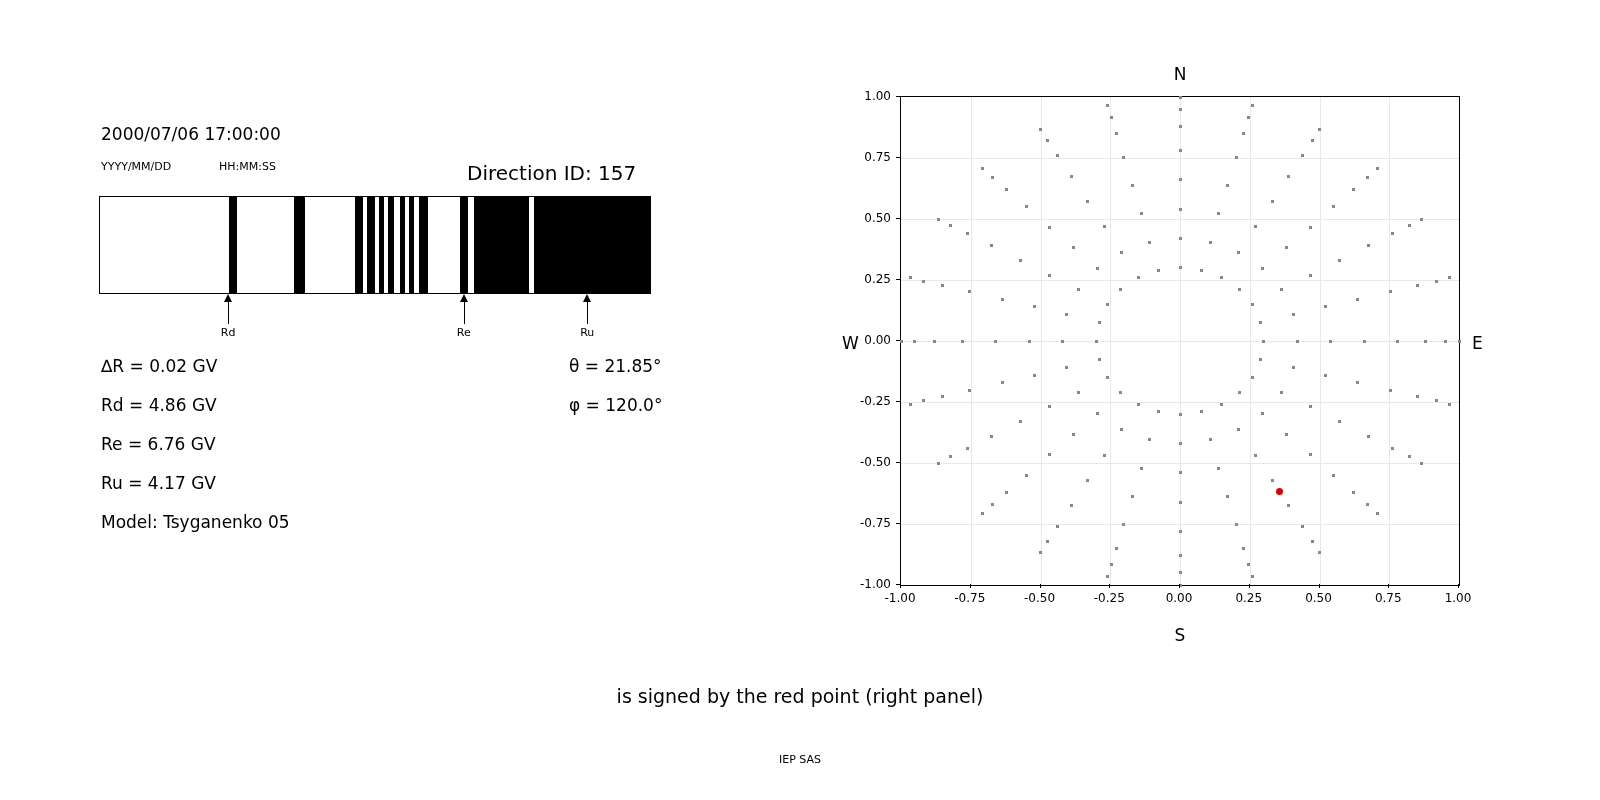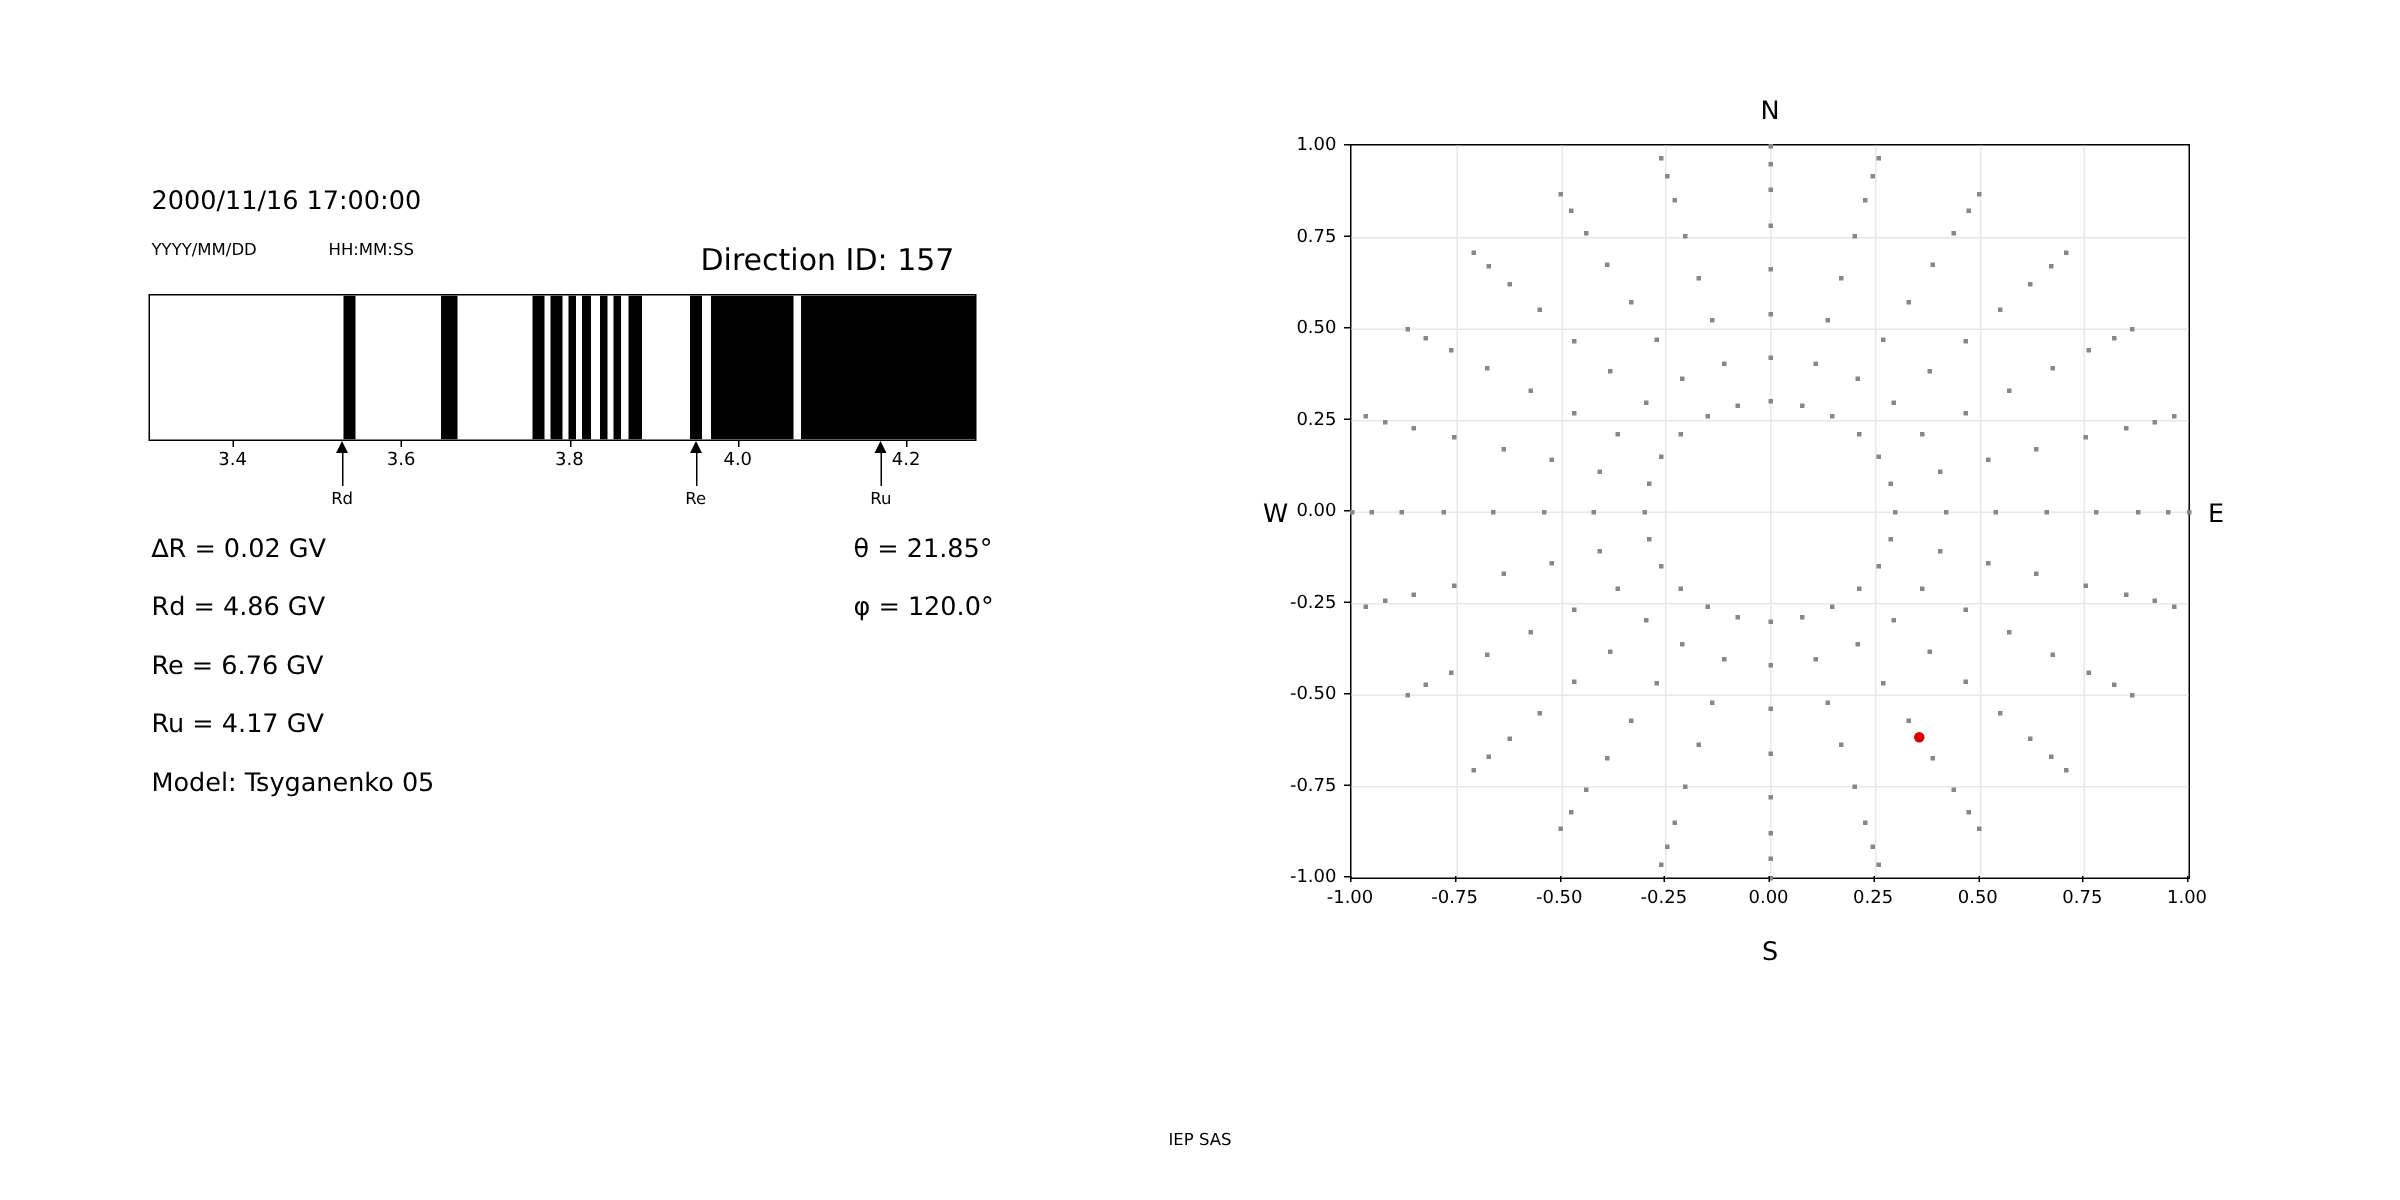--- a/index.html
+++ b/index.html
@@ -227,50 +227,38 @@
     width: 1600px;
     text-align: center;
     font-size: 11px;
   }
 </style>
 </head>
 <body>
 
 <div id="left-panel">
 
-  <div class="txt" id="datetime">2000/11/16 17:00:00</div>
+  <div class="txt" id="datetime">2000/07/06 17:00:00</div>
   <div class="txt" id="date-format-label">YYYY/MM/DD</div>
   <div class="txt" id="time-format-label">HH:MM:SS</div>
   <div class="txt" id="direction-id">Direction ID: 157</div>
 
   <div id="penumbra-plot">
       <div class="penumbra-bar" style="left: 128.52px; width: 8.97959px; background: rgb(0, 0, 0);"></div>
       <div class="penumbra-bar" style="left: 193.622px; width: 11.2245px; background: rgb(0, 0, 0);"></div>
       <div class="penumbra-bar" style="left: 255.357px; width: 7.29592px; background: rgb(0, 0, 0);"></div>
       <div class="penumbra-bar" style="left: 266.582px; width: 8.41837px; background: rgb(0, 0, 0);"></div>
       <div class="penumbra-bar" style="left: 278.929px; width: 5.05102px; background: rgb(0, 0, 0);"></div>
       <div class="penumbra-bar" style="left: 287.908px; width: 6.17347px; background: rgb(0, 0, 0);"></div>
       <div class="penumbra-bar" style="left: 299.694px; width: 5.05102px; background: rgb(0, 0, 0);"></div>
       <div class="penumbra-bar" style="left: 309.235px; width: 5.05102px; background: rgb(0, 0, 0);"></div>
       <div class="penumbra-bar" style="left: 319.337px; width: 8.41837px; background: rgb(0, 0, 0);"></div>
       <div class="penumbra-bar" style="left: 360.306px; width: 7.85714px; background: rgb(0, 0, 0);"></div>
       <div class="penumbra-bar" style="left: 373.776px; width: 55px; background: rgb(0, 0, 0);"></div>
       <div class="penumbra-bar" style="left: 434.388px; width: 115.612px; background: rgb(0, 0, 0);"></div>
-    </div>
-  <div id="penumbra-axis">
-      <div class="tick-mark" style="left: 56.1224px;"></div>
-      <div class="tick-label" style="left: 56.1224px;">3.4</div>
-      <div class="tick-mark" style="left: 168.367px;"></div>
-      <div class="tick-label" style="left: 168.367px;">3.6</div>
-      <div class="tick-mark" style="left: 280.612px;"></div>
-      <div class="tick-label" style="left: 280.612px;">3.8</div>
-      <div class="tick-mark" style="left: 392.857px;"></div>
-      <div class="tick-label" style="left: 392.857px;">4.0</div>
-      <div class="tick-mark" style="left: 505.102px;"></div>
-      <div class="tick-label" style="left: 505.102px;">4.2</div>
     </div>
 
   <div class="marker" id="marker-rd" style="left: 228.082px;">
     <div class="arrow">
       <div class="head"></div>
         <div class="shaft"></div>
     </div>
     <div class="mlabel">Rd</div>
   </div>
   <div class="marker" id="marker-re" style="left: 463.796px;">
@@ -544,14 +532,15 @@
     <div class="ax-label" style="left: 71px; top: 239px; transform: translate(-100%, -50%);">0.25</div>
     <div class="ax-tick" style="left: 76px; top: 178px; width: 4px; height: 1px;"></div>
     <div class="ax-label" style="left: 71px; top: 178px; transform: translate(-100%, -50%);">0.50</div>
     <div class="ax-tick" style="left: 76px; top: 117px; width: 4px; height: 1px;"></div>
     <div class="ax-label" style="left: 71px; top: 117px; transform: translate(-100%, -50%);">0.75</div>
     <div class="ax-tick" style="left: 76px; top: 56px; width: 4px; height: 1px;"></div>
     <div class="ax-label" style="left: 71px; top: 56px; transform: translate(-100%, -50%);">1.00</div>
   </div>
 
 <div id="caption">
+  <div>is signed by the red point (right panel)</div>
 </div>
 <div id="footer">IEP SAS</div>
 
 </body></html>

